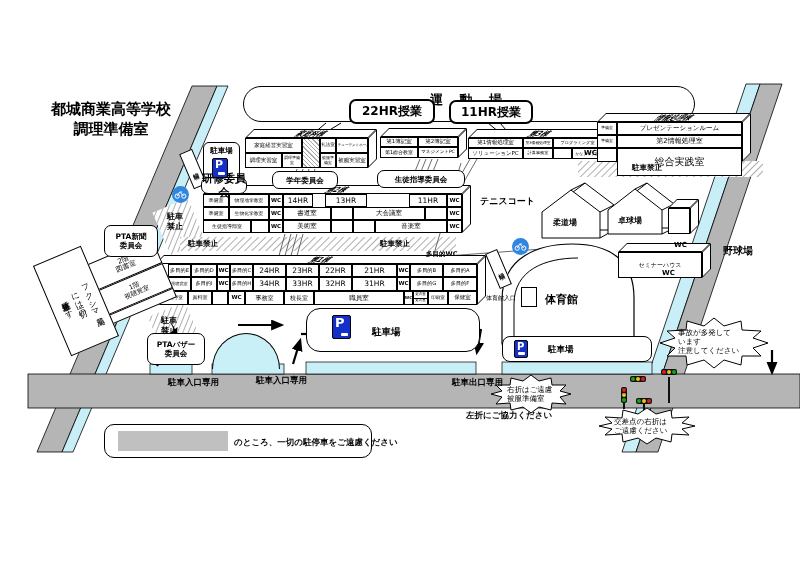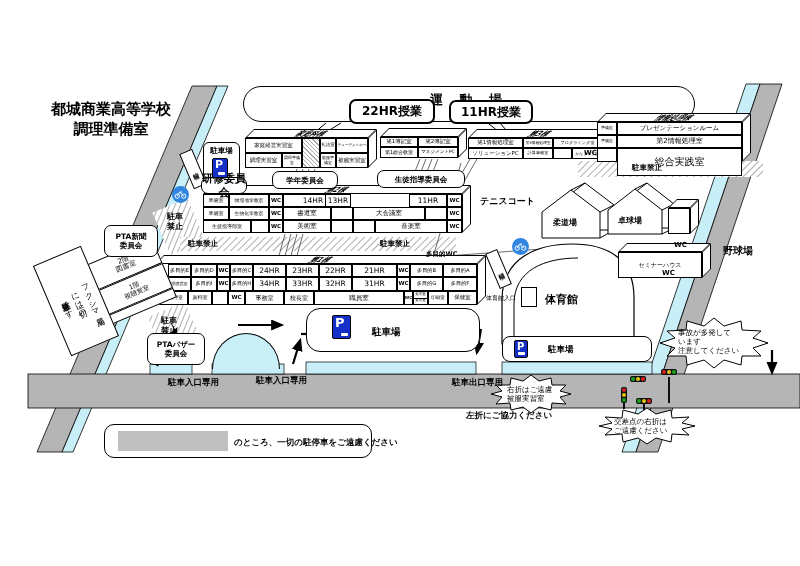--- a/index.html
+++ b/index.html
@@ -170,22 +170,22 @@
 委員会</div>
   <div class="mini" style="left:147px;top:333px;width:58px;height:32px;font-size:7.5px;">PTAバザー
 委員会</div>
 
   <div class="roof roofl" style="left:203px;top:185px;width:259px;height:9px;font-size:7px;">第2棟</div>
   <div class="sider" style="left:462px;top:194px;width:9px;height:39px;"></div>
   <div class="bld" style="left:203px;top:194px;width:259px;height:39px;">
     <div class="c" style="left:0;top:0;width:26px;height:13px;font-size:5px;">準備室</div>
     <div class="c" style="left:26px;top:0;width:40px;height:13px;font-size:4.8px;">物理地学教室</div>
     <div class="c b" style="left:66px;top:0;width:14px;height:13px;font-size:5.5px;">WC</div>
-    <div class="c" style="left:80px;top:0;width:60px;height:13px;font-size:7.5px;">14HR</div>
-    <div class="c" style="left:122px;top:0;width:26px;height:13px;font-size:7.5px;">13HR</div>
+    <div class="c" style="left:80px;top:0;width:30px;height:13px;font-size:7.5px;">14HR</div>
+    <div class="c" style="left:122px;top:0;width:42px;height:13px;font-size:7.5px;">13HR</div>
     <div class="c" style="left:164px;top:16px;width:42px;height:22px;font-size:10px;">12HR</div>
     <div class="c" style="left:206px;top:0;width:38px;height:13px;font-size:7.5px;">11HR</div>
     <div class="c b" style="left:244px;top:0;width:15px;height:13px;font-size:5.5px;">WC</div>
     <div class="c" style="left:0;top:13px;width:26px;height:13px;font-size:5px;">準備室</div>
     <div class="c" style="left:26px;top:13px;width:40px;height:13px;font-size:4.8px;">生物化学教室</div>
     <div class="c b" style="left:66px;top:13px;width:14px;height:13px;font-size:5.5px;">WC</div>
     <div class="c" style="left:80px;top:13px;width:48px;height:13px;font-size:6.5px;">書道室</div>
     <div class="c" style="left:128px;top:13px;width:22px;height:13px;"></div>
     <div class="c" style="left:150px;top:13px;width:72px;height:13px;font-size:6.5px;">大会議室</div>
     <div class="c" style="left:222px;top:13px;width:22px;height:13px;"></div>
@@ -333,21 +333,21 @@
 
   <svg class="layer z5" width="800" height="566" viewBox="0 0 800 566">
     <polygon fill="#fff" stroke="#000" stroke-width="1" points="768,343 753,348 761,356 742,356 741,365 724,360 714,368 704,360 687,365 686,356 667,356 675,348 660,343 675,338 667,331 686,330 687,321 704,326 714,318 724,326 741,321 742,330 761,331 753,338"></polygon>
     <polygon fill="#fff" stroke="#000" stroke-width="1" points="571,394 560,397 566,404 552,403 551,410 539,407 531,413 523,407 511,410 510,403 496,404 502,397 491,394 502,391 496,385 510,385 511,378 523,381 531,375 539,381 551,378 552,385 566,385 560,391"></polygon>
     <polygon fill="#fff" stroke="#000" stroke-width="1" points="695,426 682,429 689,435 672,434 671,442 656,438 647,444 638,438 623,442 622,434 605,435 612,429 599,426 612,423 605,417 622,418 623,410 638,414 647,408 656,414 671,410 672,418 689,417 682,423"></polygon>
   </svg>
   <div class="lbl z6" style="left:678px;top:328px;font-size:7.5px;">事故が多発して
 います
 注意してください</div>
   <div class="lbl z6" style="left:507px;top:385px;font-size:7.5px;">右折はご遠慮
-被服実習室</div>
+被服準備室</div>
   <div class="lbl z6" style="left:614px;top:417px;font-size:7.5px;">交差点の右折は
 ご遠慮ください</div>
 
   <div class="tlbox" style="left:630px;top:376px;">
     <div class="dot" style="background:#19a319;"></div>
       <div class="dot" style="background:#e6c619;"></div>
       <div class="dot" style="background:#d92121;"></div>
   </div>
   <div class="tlbox" style="left:661px;top:369px;">
     <div class="dot" style="background:#d92121;"></div>

